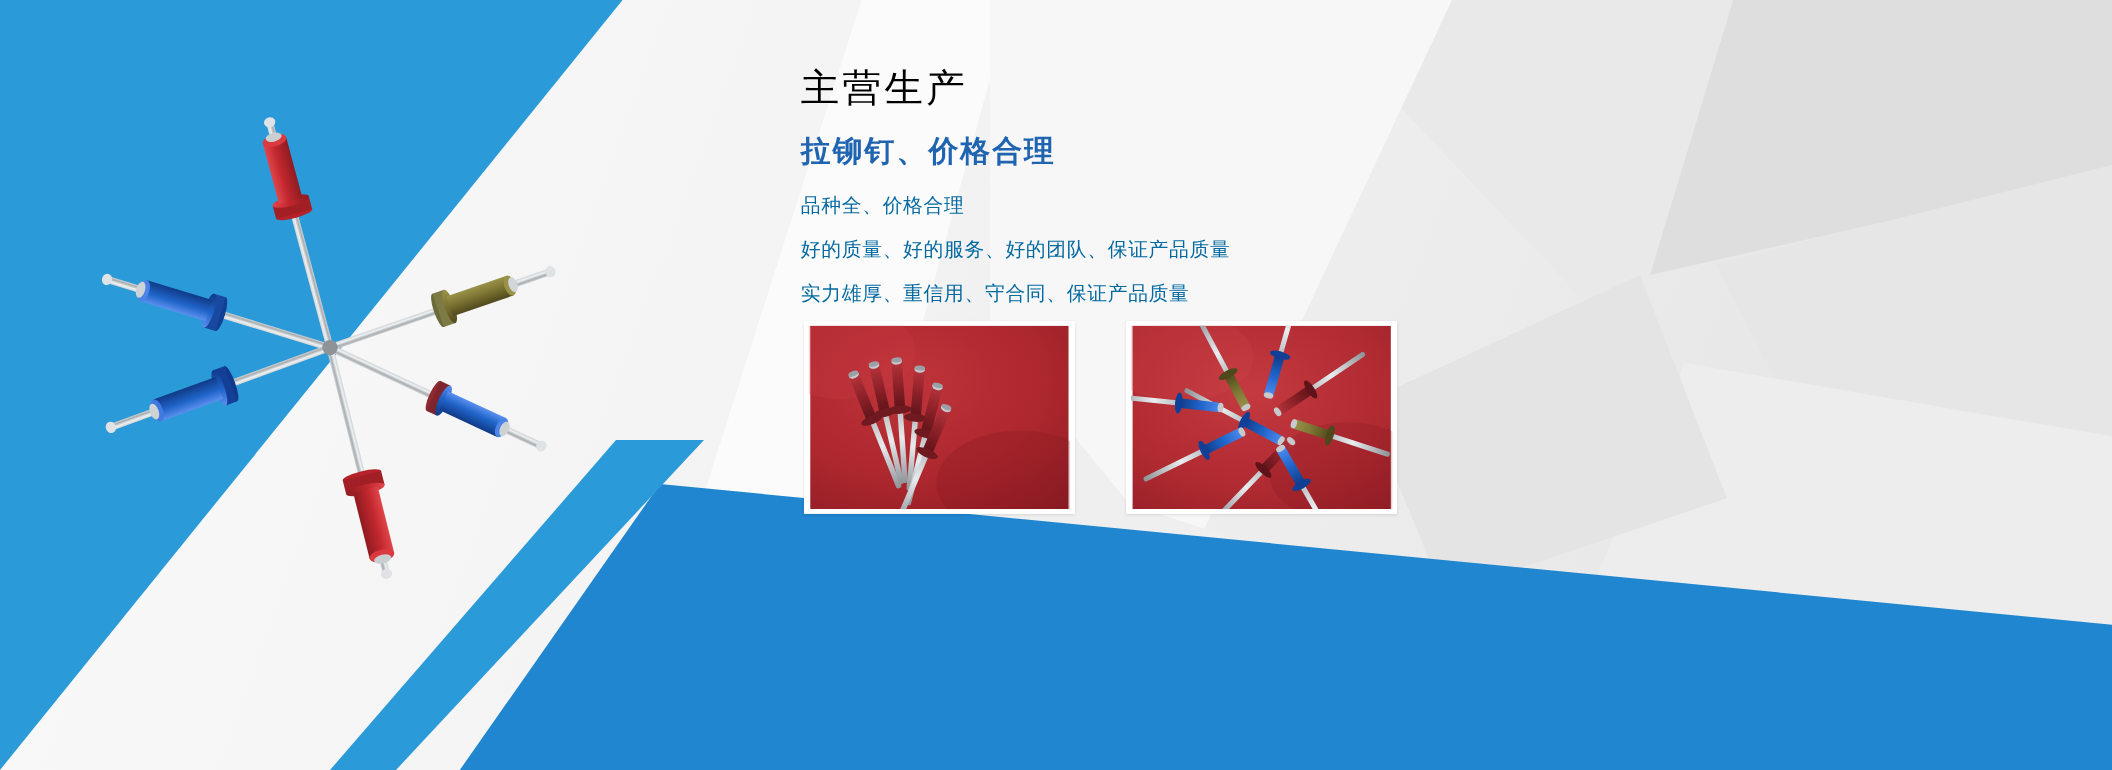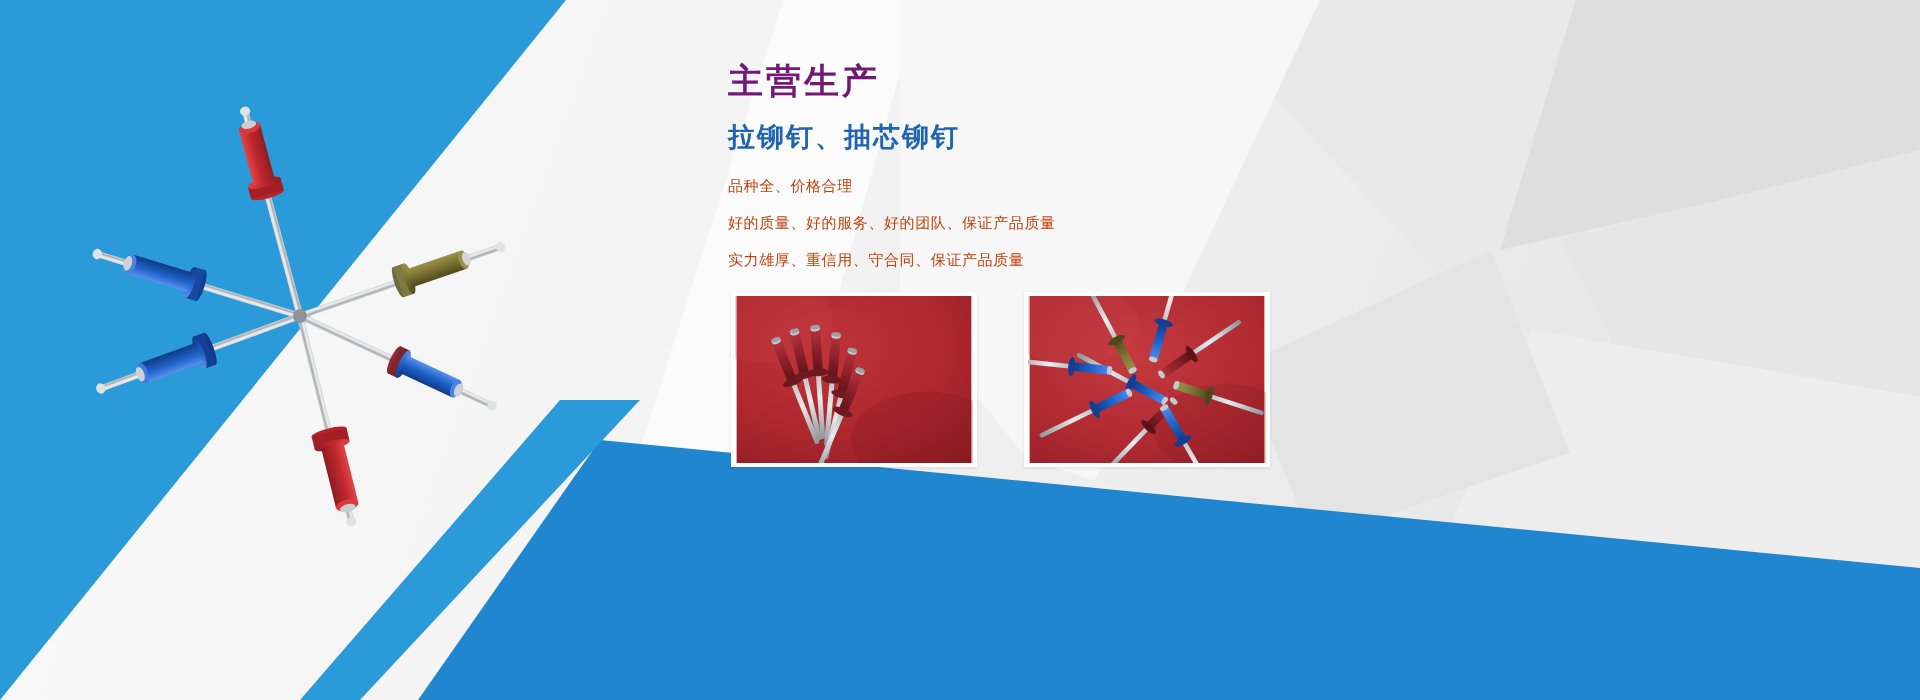--- a/index.html
+++ b/index.html
@@ -36,25 +36,25 @@
       background:#1f86cf;clip-path:polygon(418px 100%,600px 0,1920px 128px,1920px 100%);}
   .blue-band-2{position:absolute;left:0;bottom:0;width:1920px;height:300px;
       background:#2b9ad8;clip-path:polygon(300px 100%,560px 0,640px 0,360px 100%);}
 
   
   .hero{position:absolute;left:40px;top:50px;width:520px;height:520px;}
   .hero svg{width:100%;height:100%;display:block;}
 
   
   .copy{position:absolute;left:728px;top:62px;width:620px;}
-  .title{font-size:35px;font-weight:bold;color:#701a75;letter-spacing:3px;
+  .title{font-size:35px;font-weight:normal;color:#000000;letter-spacing:3px;
       line-height:1.1;margin:0 0 22px 0;}
   .subtitle{font-size:27px;font-weight:bold;color:#1f64b0;letter-spacing:2px;
       line-height:1.1;margin:0 0 26px 0;}
-  .blurb{font-size:15px;color:#c2410c;line-height:1;letter-spacing:.6px;margin:0 0 22px 0;}
+  .blurb{font-size:18px;color:#0369a1;line-height:1;letter-spacing:.6px;margin:0 0 22px 0;}
   .blurb:last-child{margin-bottom:0;}
 
   
   .photos{position:absolute;left:731px;top:292px;display:flex;gap:47px;}
   .photo{width:246px;height:175px;background:#fff;border:4px solid #fff;
       box-sizing:border-box;box-shadow:0 1px 3px rgba(0,0,0,.10);overflow:hidden;}
   .photo svg{display:block;width:100%;height:100%;}
 </style>
 </head>
 <body>
@@ -183,21 +183,21 @@
             <ellipse cx="72" cy="0" rx="4" ry="7" fill="#d2d6d9"></ellipse>
           </g>
         </g>
         <circle cx="0" cy="0" r="7" fill="#8e9397"></circle>
       </g>
     </svg>
   </div>
 
   <div class="copy">
     <h1 class="title">主营生产</h1>
-    <h2 class="subtitle">拉铆钉、抽芯铆钉</h2>
+    <h2 class="subtitle">拉铆钉、价格合理</h2>
     <p class="blurb">品种全、价格合理</p>
     <p class="blurb">好的质量、好的服务、好的团队、保证产品质量</p>
     <p class="blurb">实力雄厚、重信用、守合同、保证产品质量</p>
   </div>
 
   <div class="photos">
 
     <div class="photo">
       <svg viewBox="0 0 246 175" xmlns="http://www.w3.org/2000/svg" aria-hidden="true">
         <defs>

